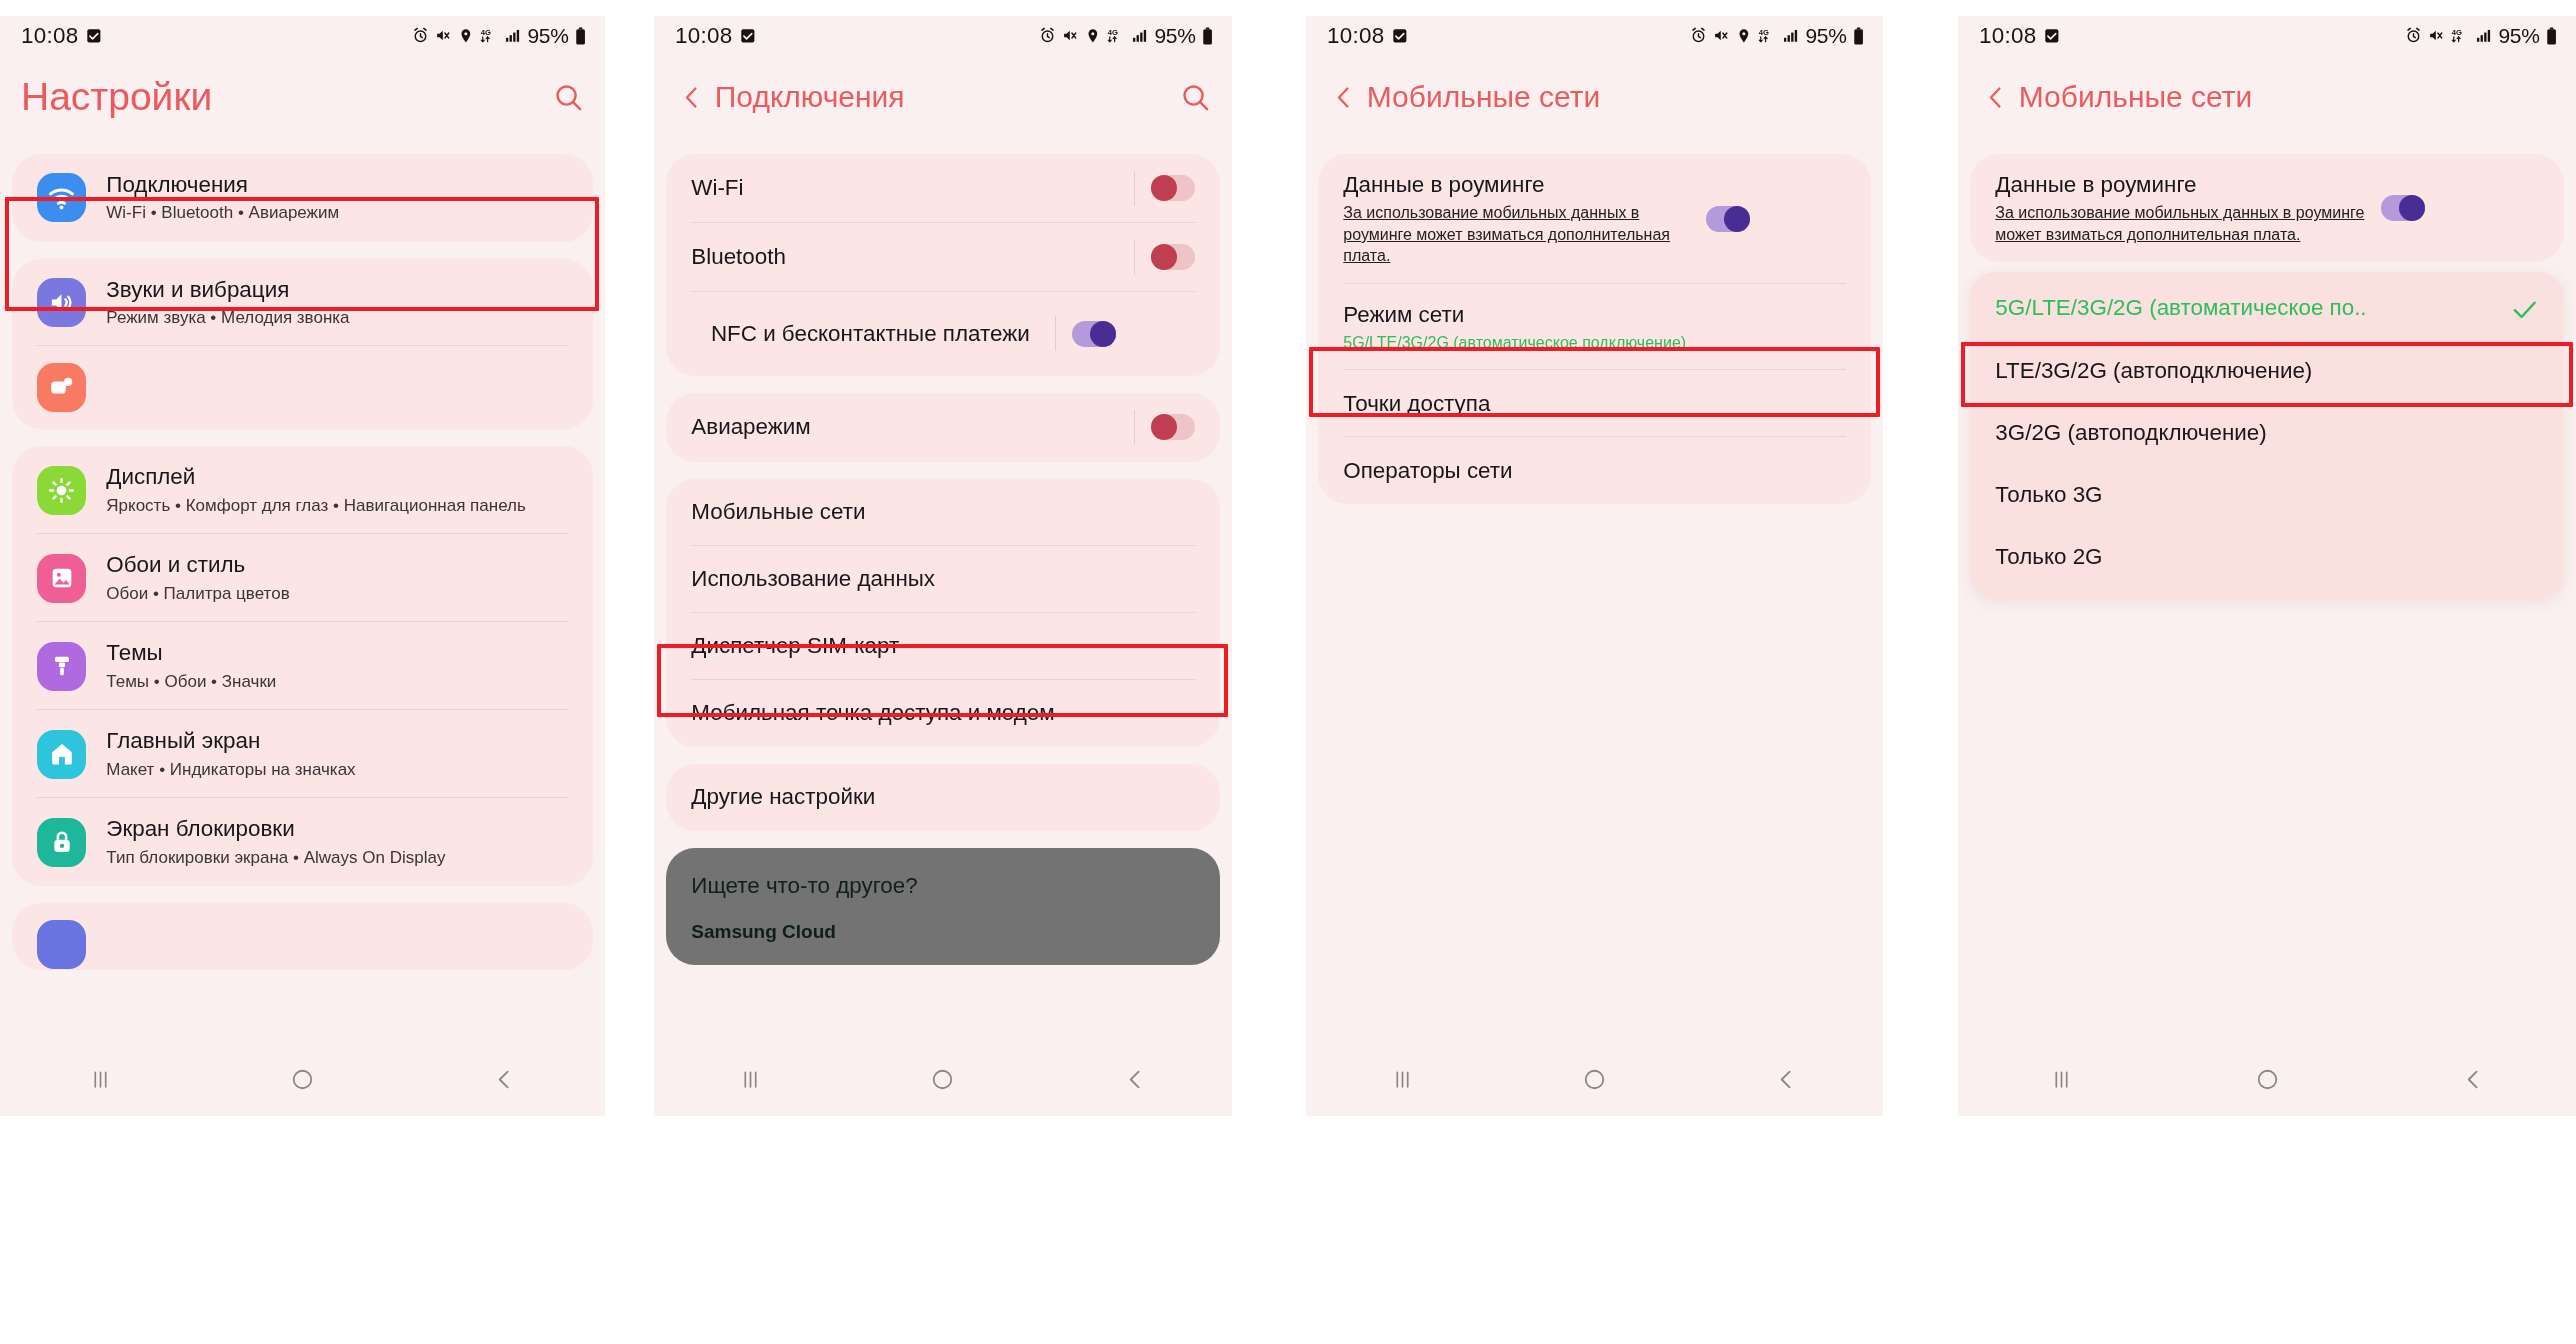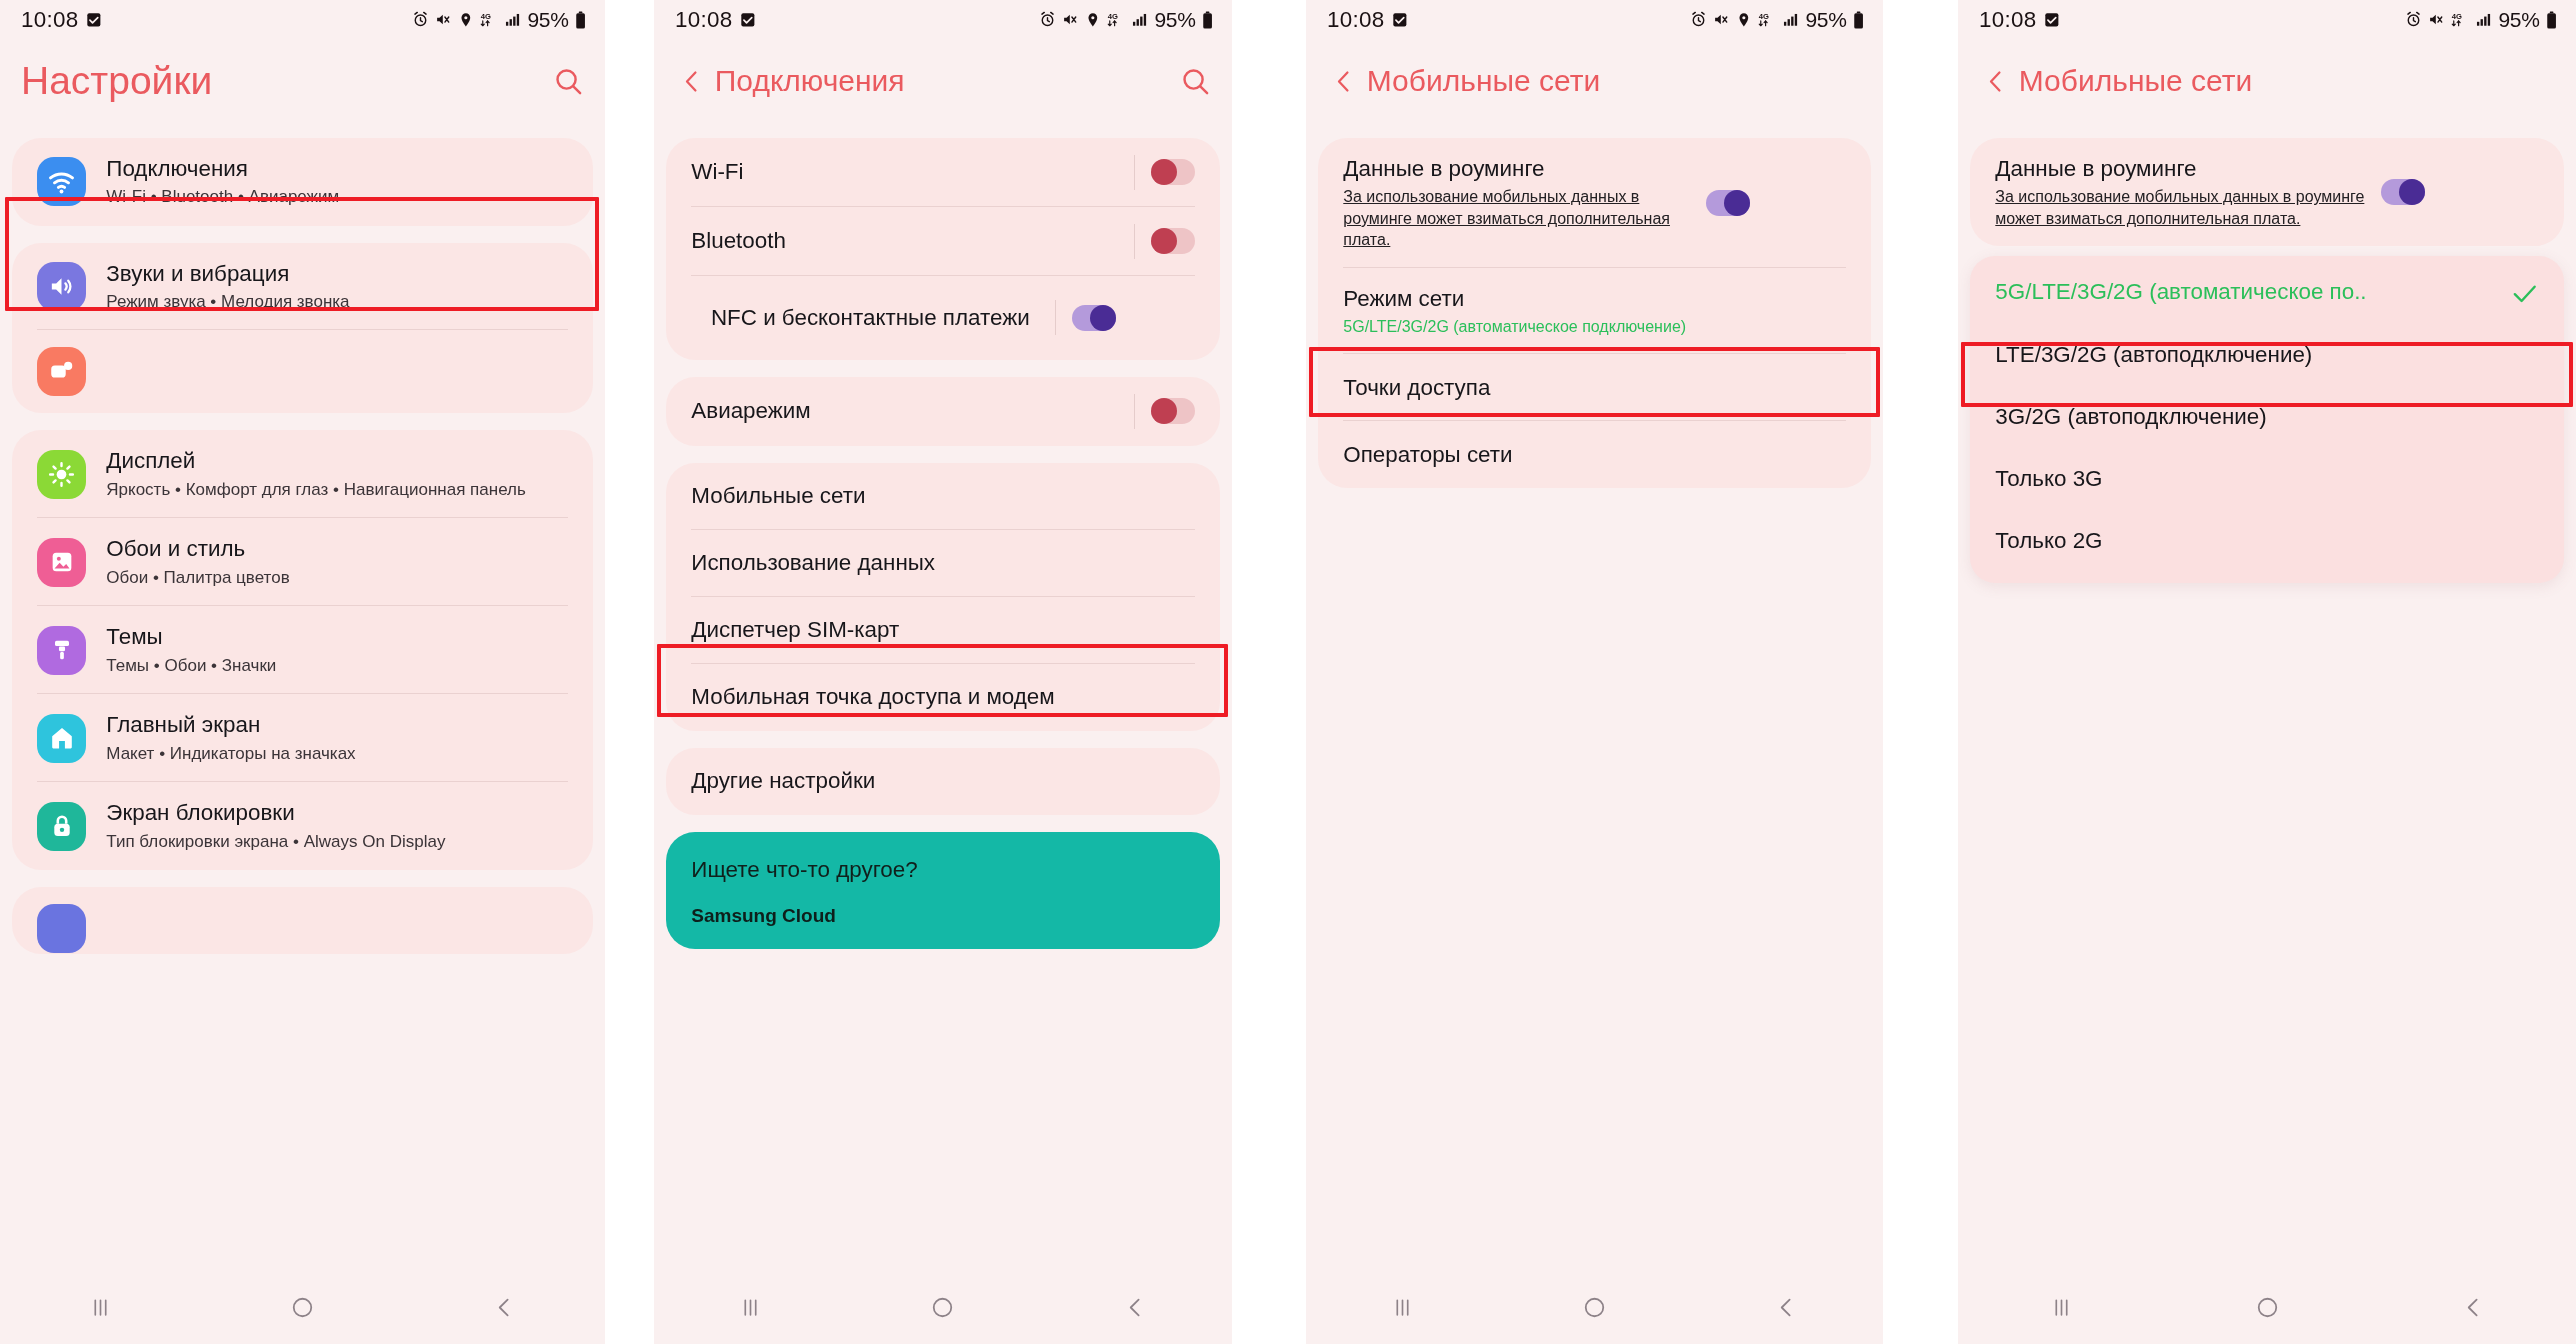--- a/index.html
+++ b/index.html
@@ -11,22 +11,22 @@
   }
   .stage {
     position: relative;
     width: 2576px; height: 1344px;
     background: #ffffff;
   }
 
   
   .phone {
     position: absolute;
-    top: 0;
-    height: 1344px;
+    top: 16px;
+    height: 1100px;
     background: #faf0f0;
     overflow: hidden;
   }
   #phone1 { left: 0;    width: 605px; }
   #phone2 { left: 654px; width: 578px; }
   #phone3 { left: 1306px; width: 577px; }
   #phone4 { left: 1958px; width: 618px; }
 
   
   .statusbar {
@@ -133,21 +133,21 @@
   .toggle.on .knob { left: 18px; background: #4a2c95; }
   .toggle-sep {
     width: 1.1px; height: 35px;
     background: rgba(120,70,70,0.16);
     flex: 0 0 auto;
     margin-left: 5.6px;
   }
 
   
   .promo {
-    background: #14b8a6;
+    background: #737373;
     border-radius: 29px;
     margin: 0 12.3px;
     padding: 25px 25px 22.4px 25px;
   }
   .promo-title { font-size: 22.4px; color: #10201c; }
   .promo-sub { font-size: 19px; color: #0e1f1b; font-weight: bold; margin-top: 22.4px; }
 
   
   .menu {
     background: #fbe0e0;

